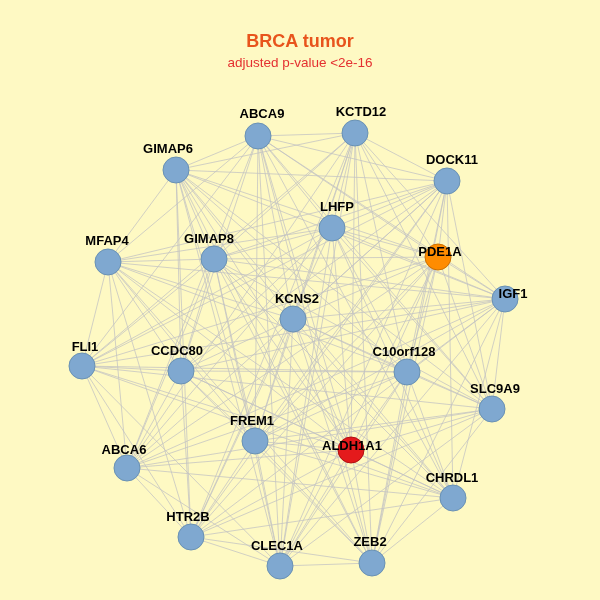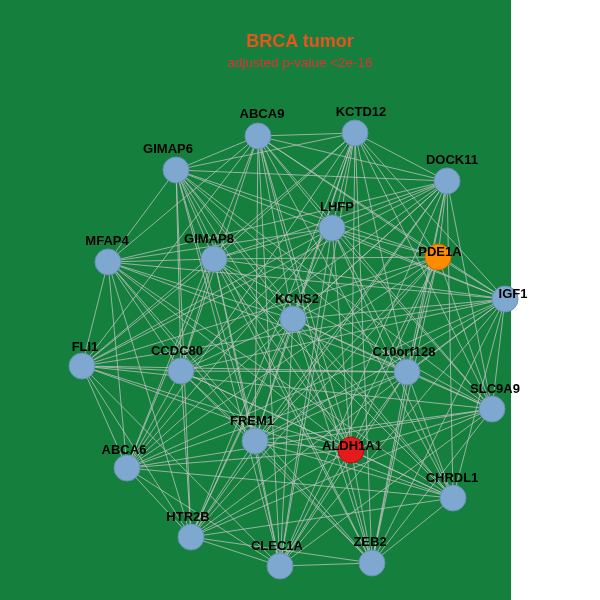--- a/index.html
+++ b/index.html
@@ -5,24 +5,24 @@
   html, body {
     margin: 0;
     padding: 0;
     width: 600px;
     height: 600px;
     background: #ffffff;
     overflow: hidden;
     font-family: "Liberation Sans", sans-serif;
   }
   .figure-wrap {
-    width: 511px;
+    width: 600px;
     height: 600px;
     position: relative;
-    background: #15803d;
+    background: #fef9c3;
   }
   svg { display: block; }
   text.fig-title {
     font-size: 18px;
     font-weight: bold;
     text-anchor: middle;
     font-family: "Liberation Sans", sans-serif;
   }
   text.fig-subtitle {
     font-size: 13.5px;

